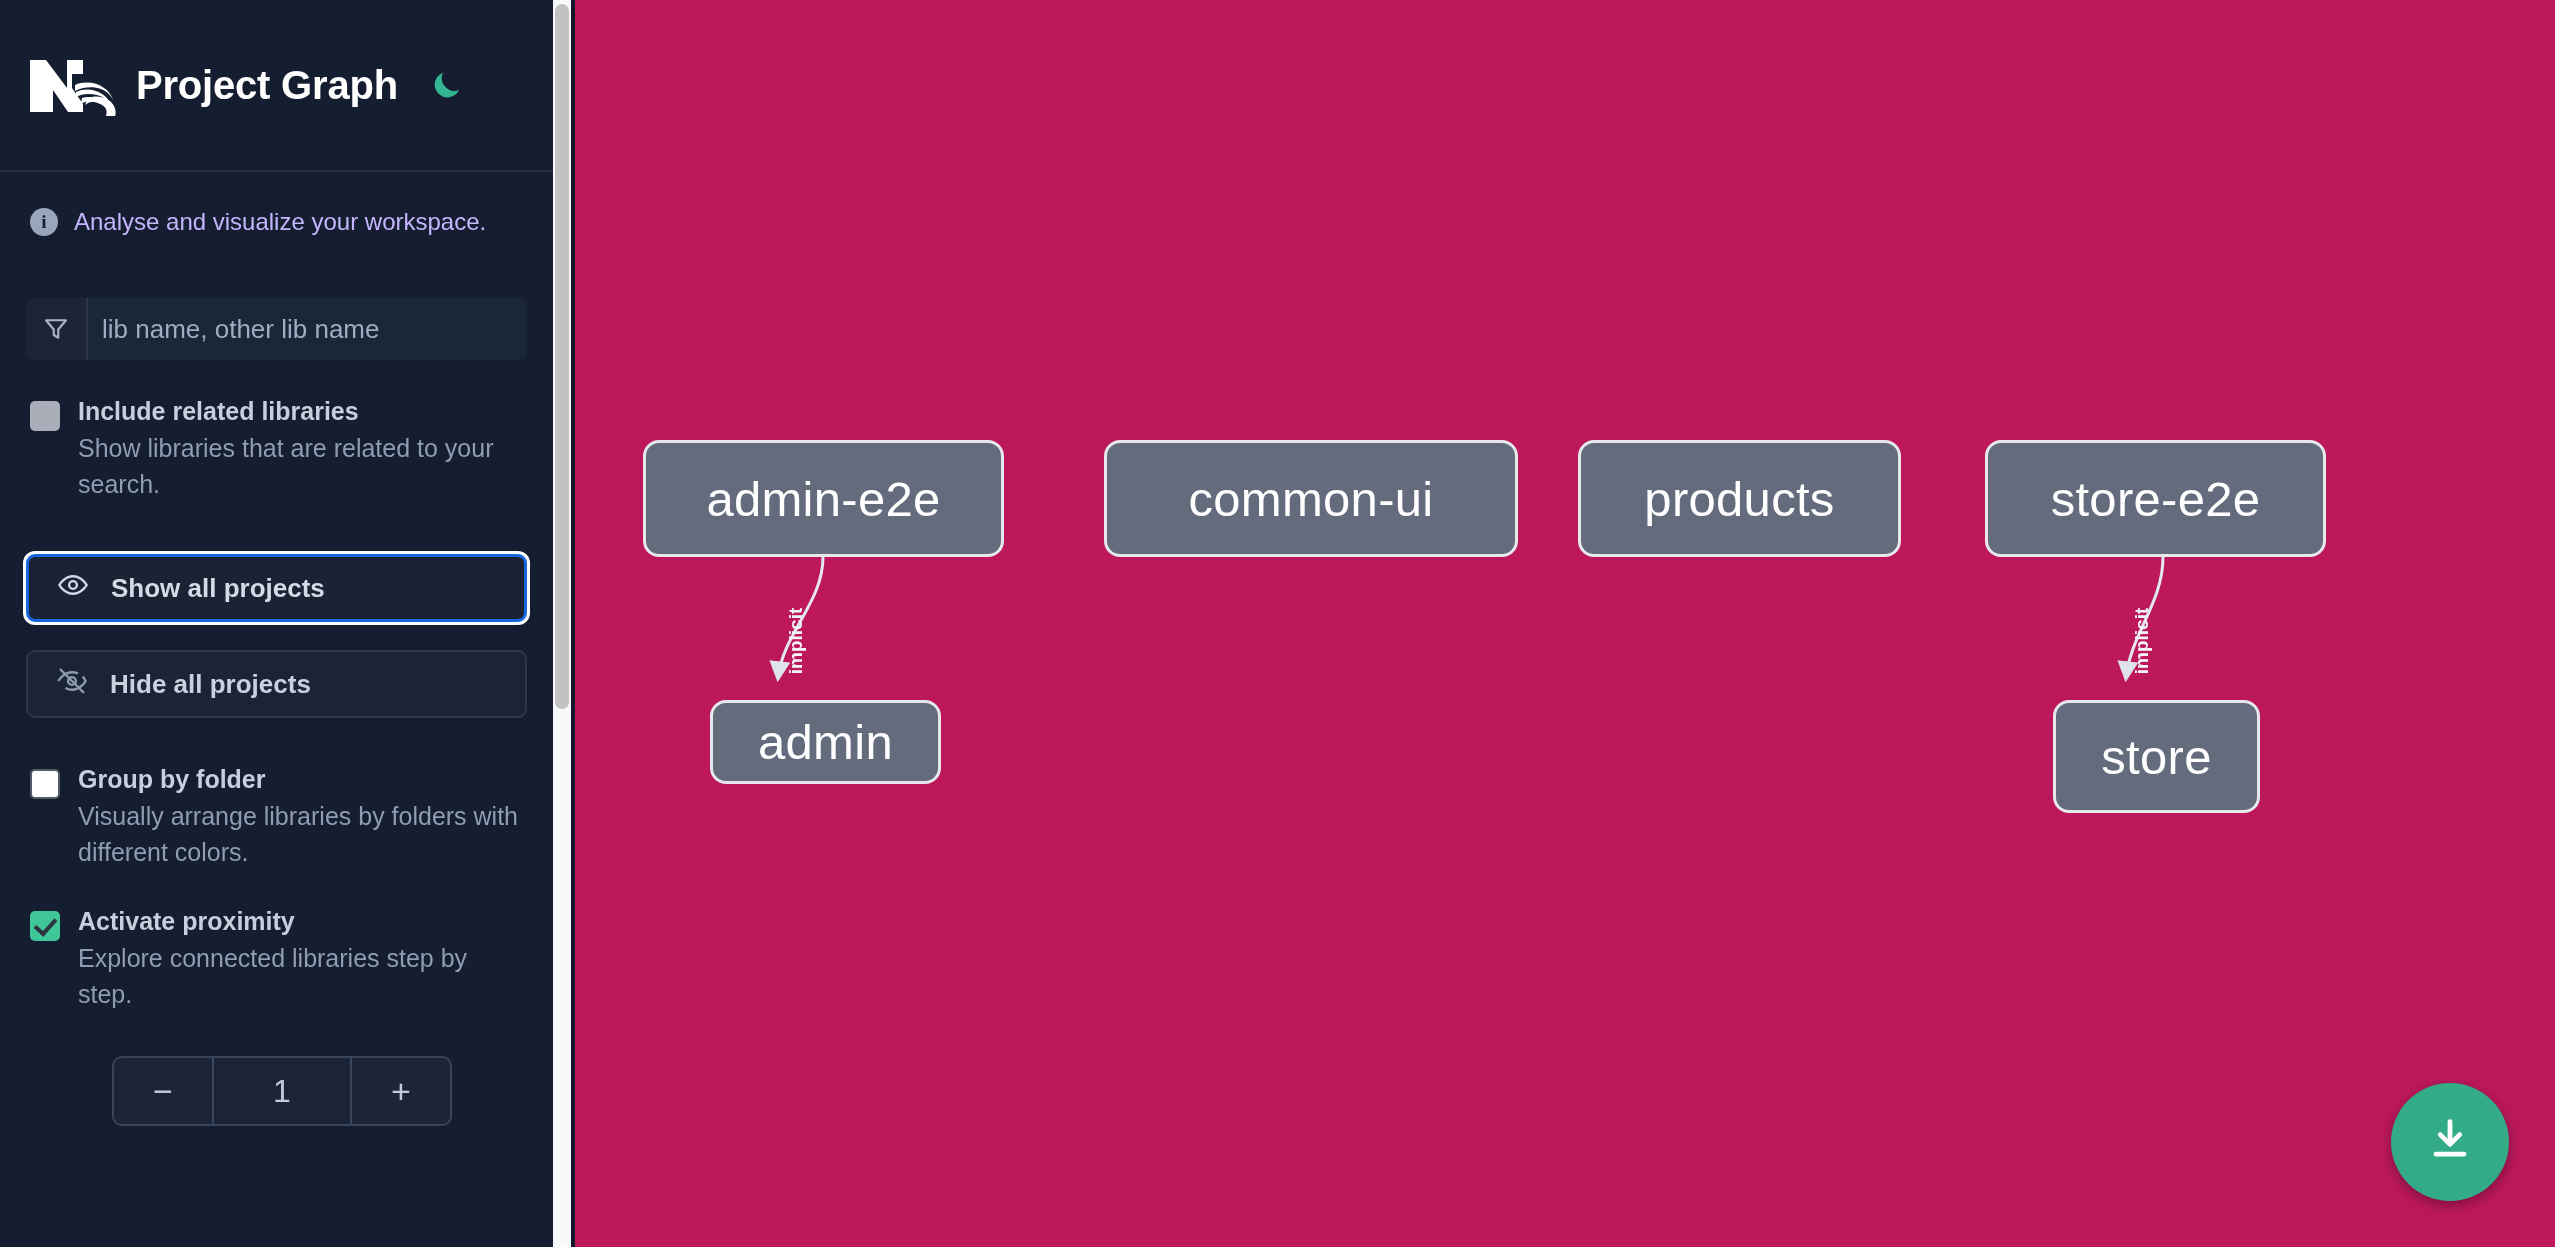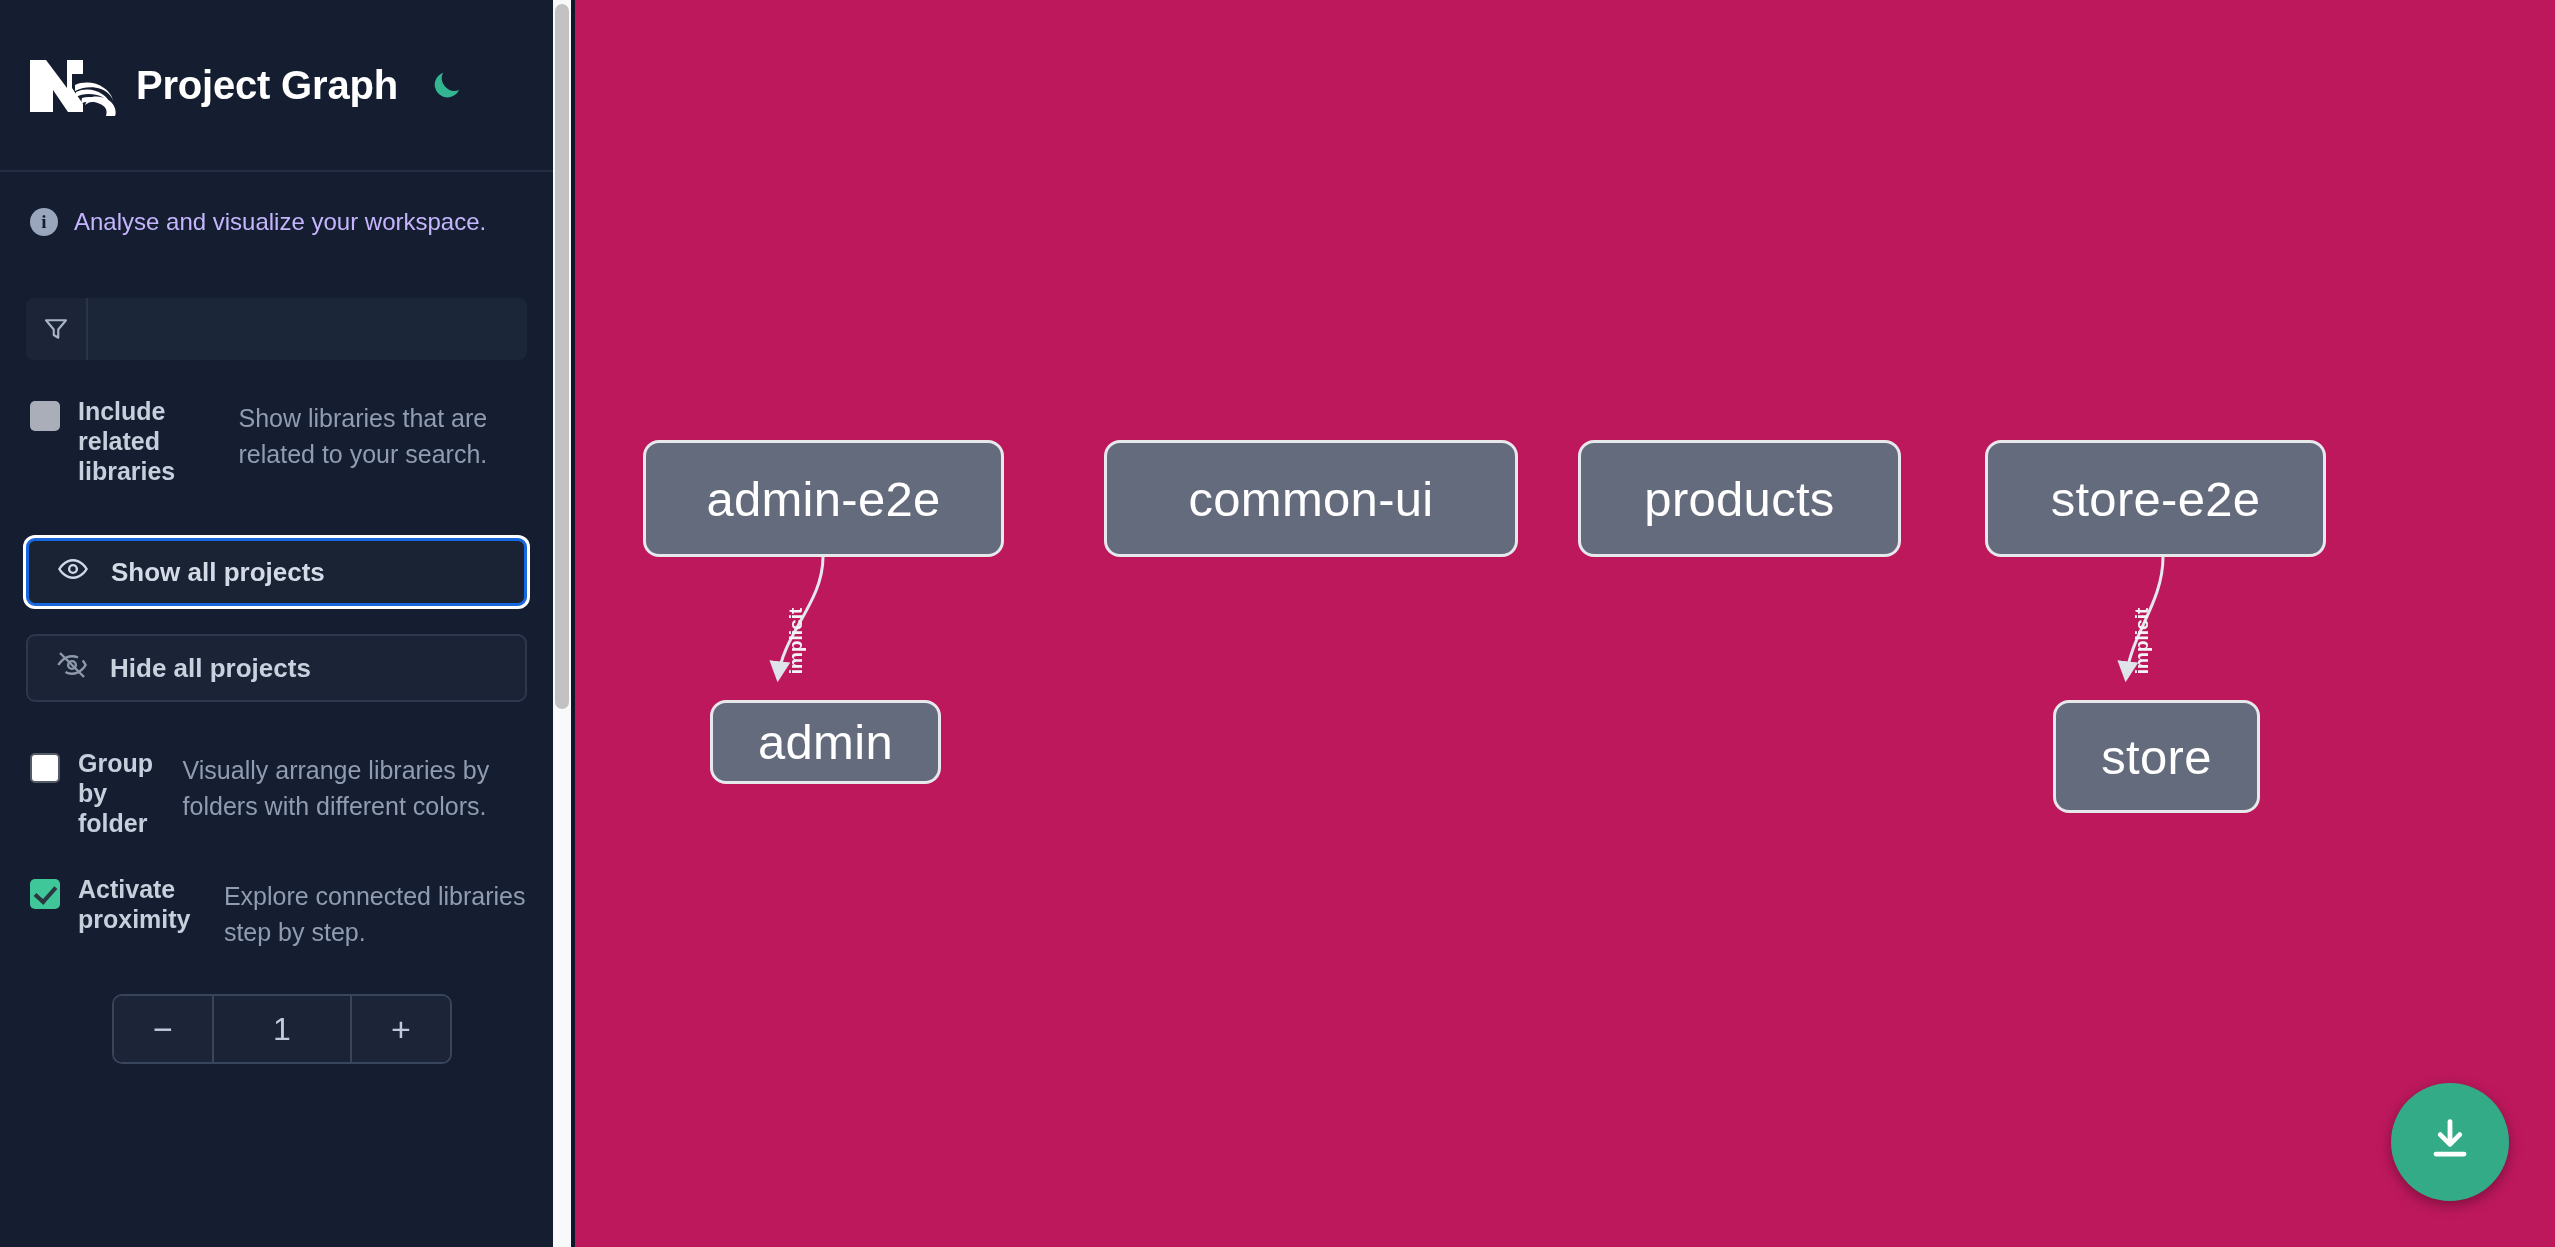--- a/index.html
+++ b/index.html
@@ -125,21 +125,21 @@
   .cb.green  { background: #3fc79a; }
   .cb.green:after {
     content: "";
     position: absolute;
     left: 9px; top: 3px;
     width: 9px; height: 17px;
     border: solid #2c3640;
     border-width: 0 4px 4px 0;
     transform: rotate(42deg);
   }
-  .cb-texts { display: flex; flex-direction: row; justify-content: center; }
+  .cb-texts { display: flex; flex-direction: column; justify-content: center; }
   .cb-label {
     color: #c6cfdc;
     font-size: 25px;
     font-weight: 700;
     line-height: 1.2;
   }
   .cb-desc {
     color: #8f9cb1;
     font-size: 25px;
     line-height: 1.42;
@@ -305,20 +305,21 @@
       <div class="info-icon">i</div>
       <div class="tagline-text">Analyse and visualize your workspace.</div>
     </div>
 
     <div class="filter-row">
       <div class="filter-icon-box">
         <svg width="30" height="30" viewBox="0 0 24 24" fill="none" stroke="#a9b4c6" stroke-width="1.7" stroke-linejoin="round">
           <path d="M4 5h16l-6.2 7.4V19l-3.6-2.2v-4.4z"></path>
         </svg>
       </div>
+      <input class="filter-input" type="text" placeholder="lib name, other lib name" style="">
     </div>
 
     <div class="check-block">
       <div class="cb grey"></div>
       <div class="cb-texts">
         <div class="cb-label">Include related libraries</div>
         <div class="cb-desc">Show libraries that are related to your search.</div>
       </div>
     </div>
 

